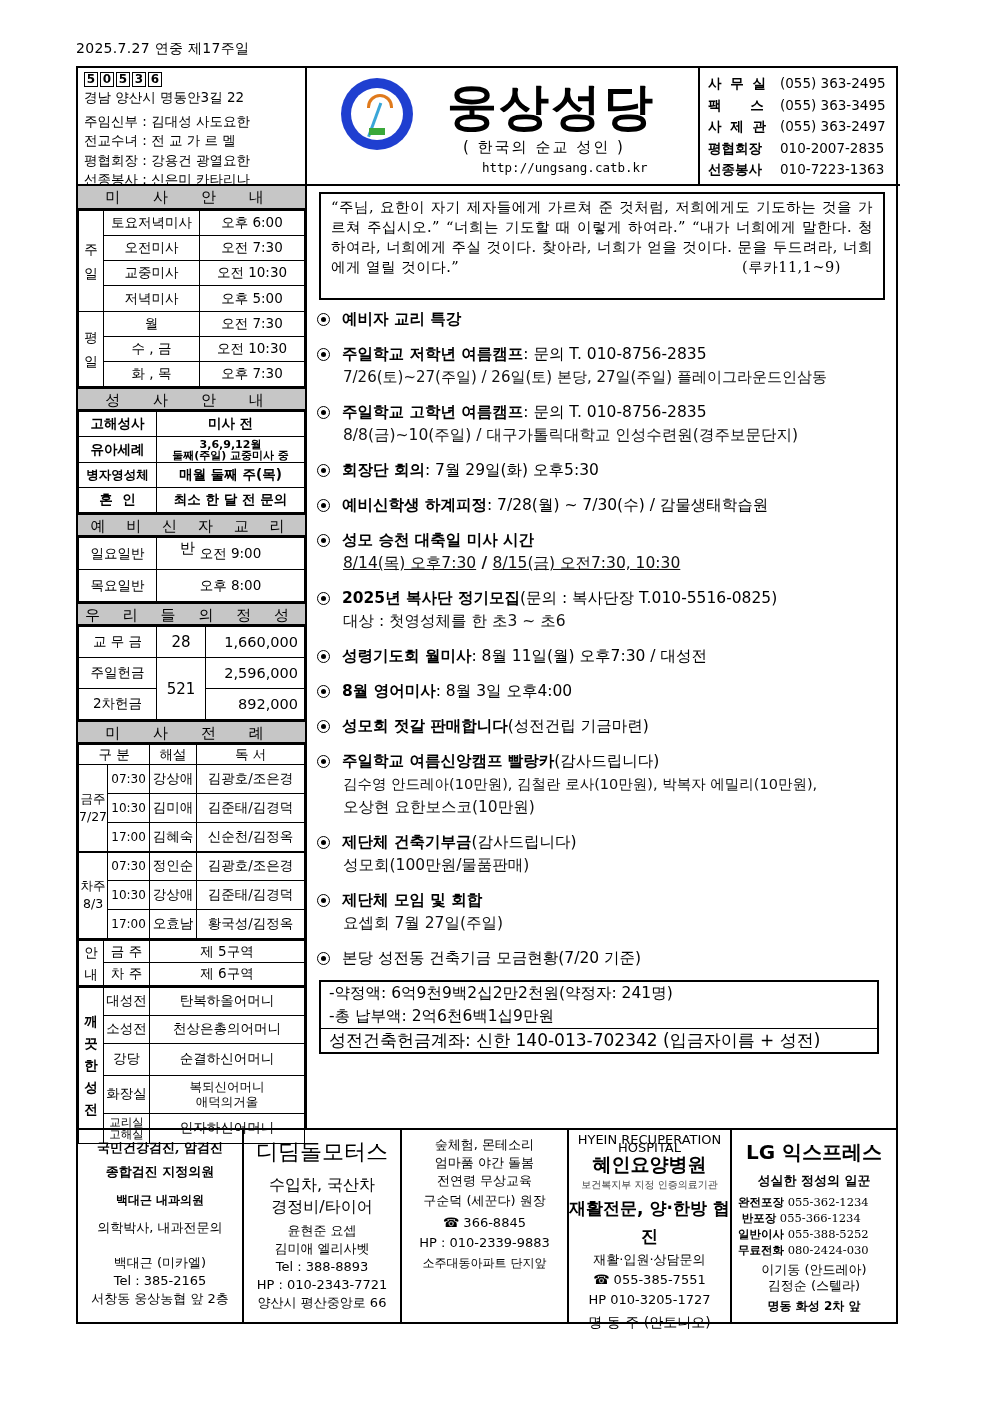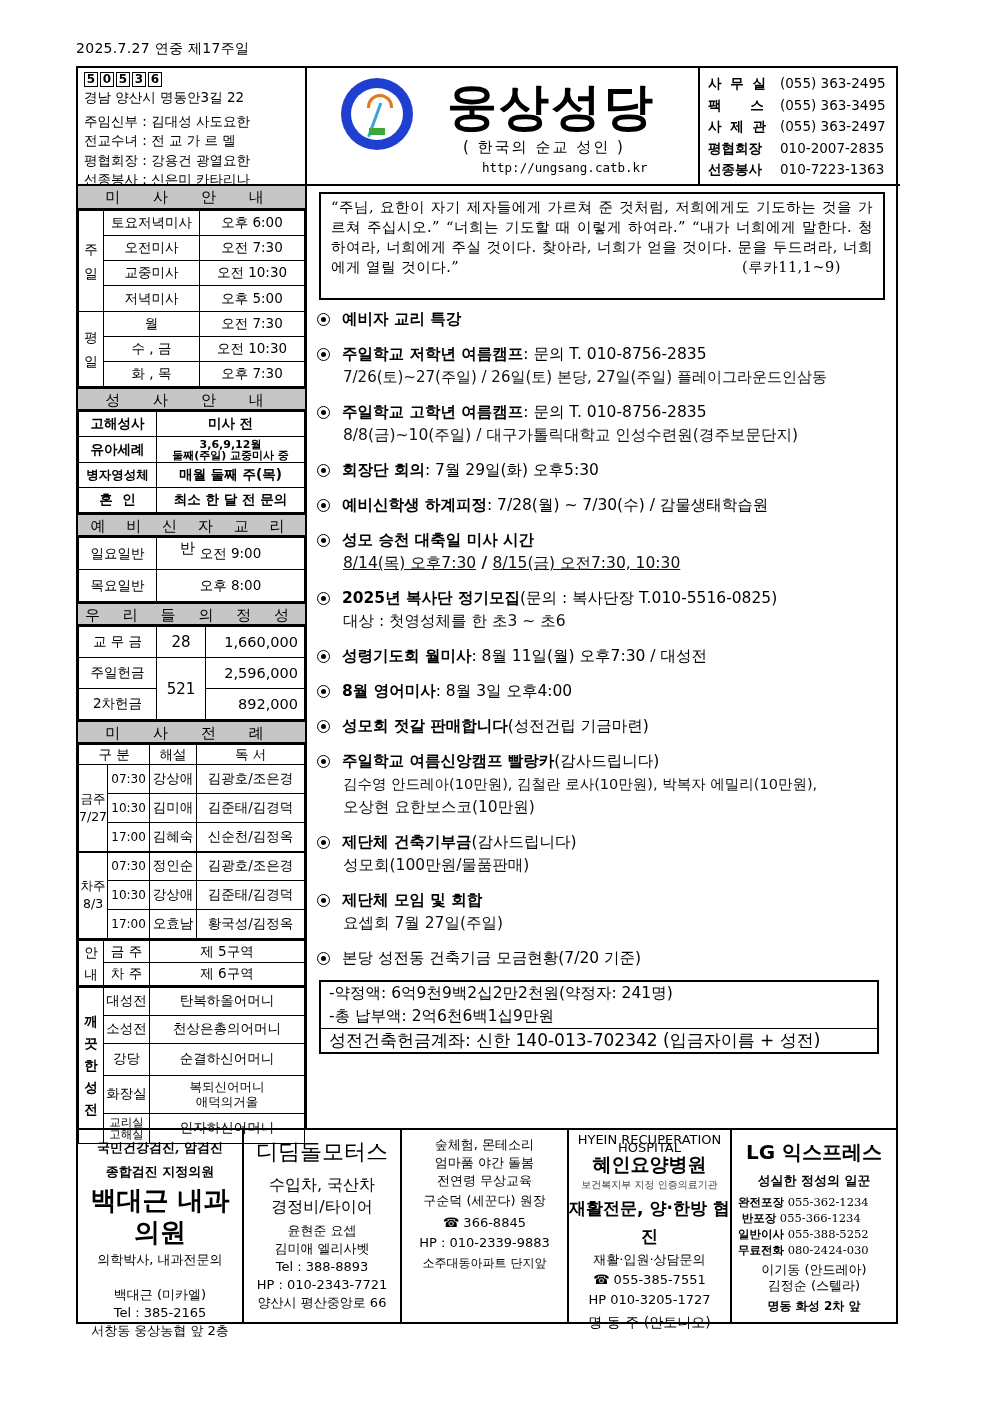--- a/index.html
+++ b/index.html
@@ -443,21 +443,21 @@
         <div class="line">-총 납부액: 2억6천6백1십9만원</div>
         <div class="line acct">성전건축헌금계좌: 신한 140-013-702342 (입금자이름 + 성전)</div>
       </div>
     </div>
   </div>
 
   <div class="ads">
     <div class="ad" style="width:166px">
       <div class="bold" style="font-family:'DejaVu Serif',serif;line-height:24px">국민건강검진, 암검진</div>
       <div class="bold" style="font-family:'DejaVu Serif',serif;line-height:24px">종합검진 지정의원</div>
-      <div class="big" style="font-size:26px">백대근 내과의원</div>
+      <div class="big" style="font-size:12px">백대근 내과의원</div>
       <div style="line-height:24px">의학박사, 내과전문의</div>
       <div style="height:14px"></div>
       <div>백대근 (미카엘)</div>
       <div>Tel : 385-2165</div>
       <div>서창동 웅상농협 앞 2층</div>
     </div>
     <div class="ad" style="width:158px">
       <div class="big" style="font-weight:normal">디딤돌모터스</div>
       <div style="font-size:16px;line-height:22px;margin-top:6px">수입차, 국산차</div>
       <div style="font-size:16px;line-height:22px">경정비/타이어</div>

